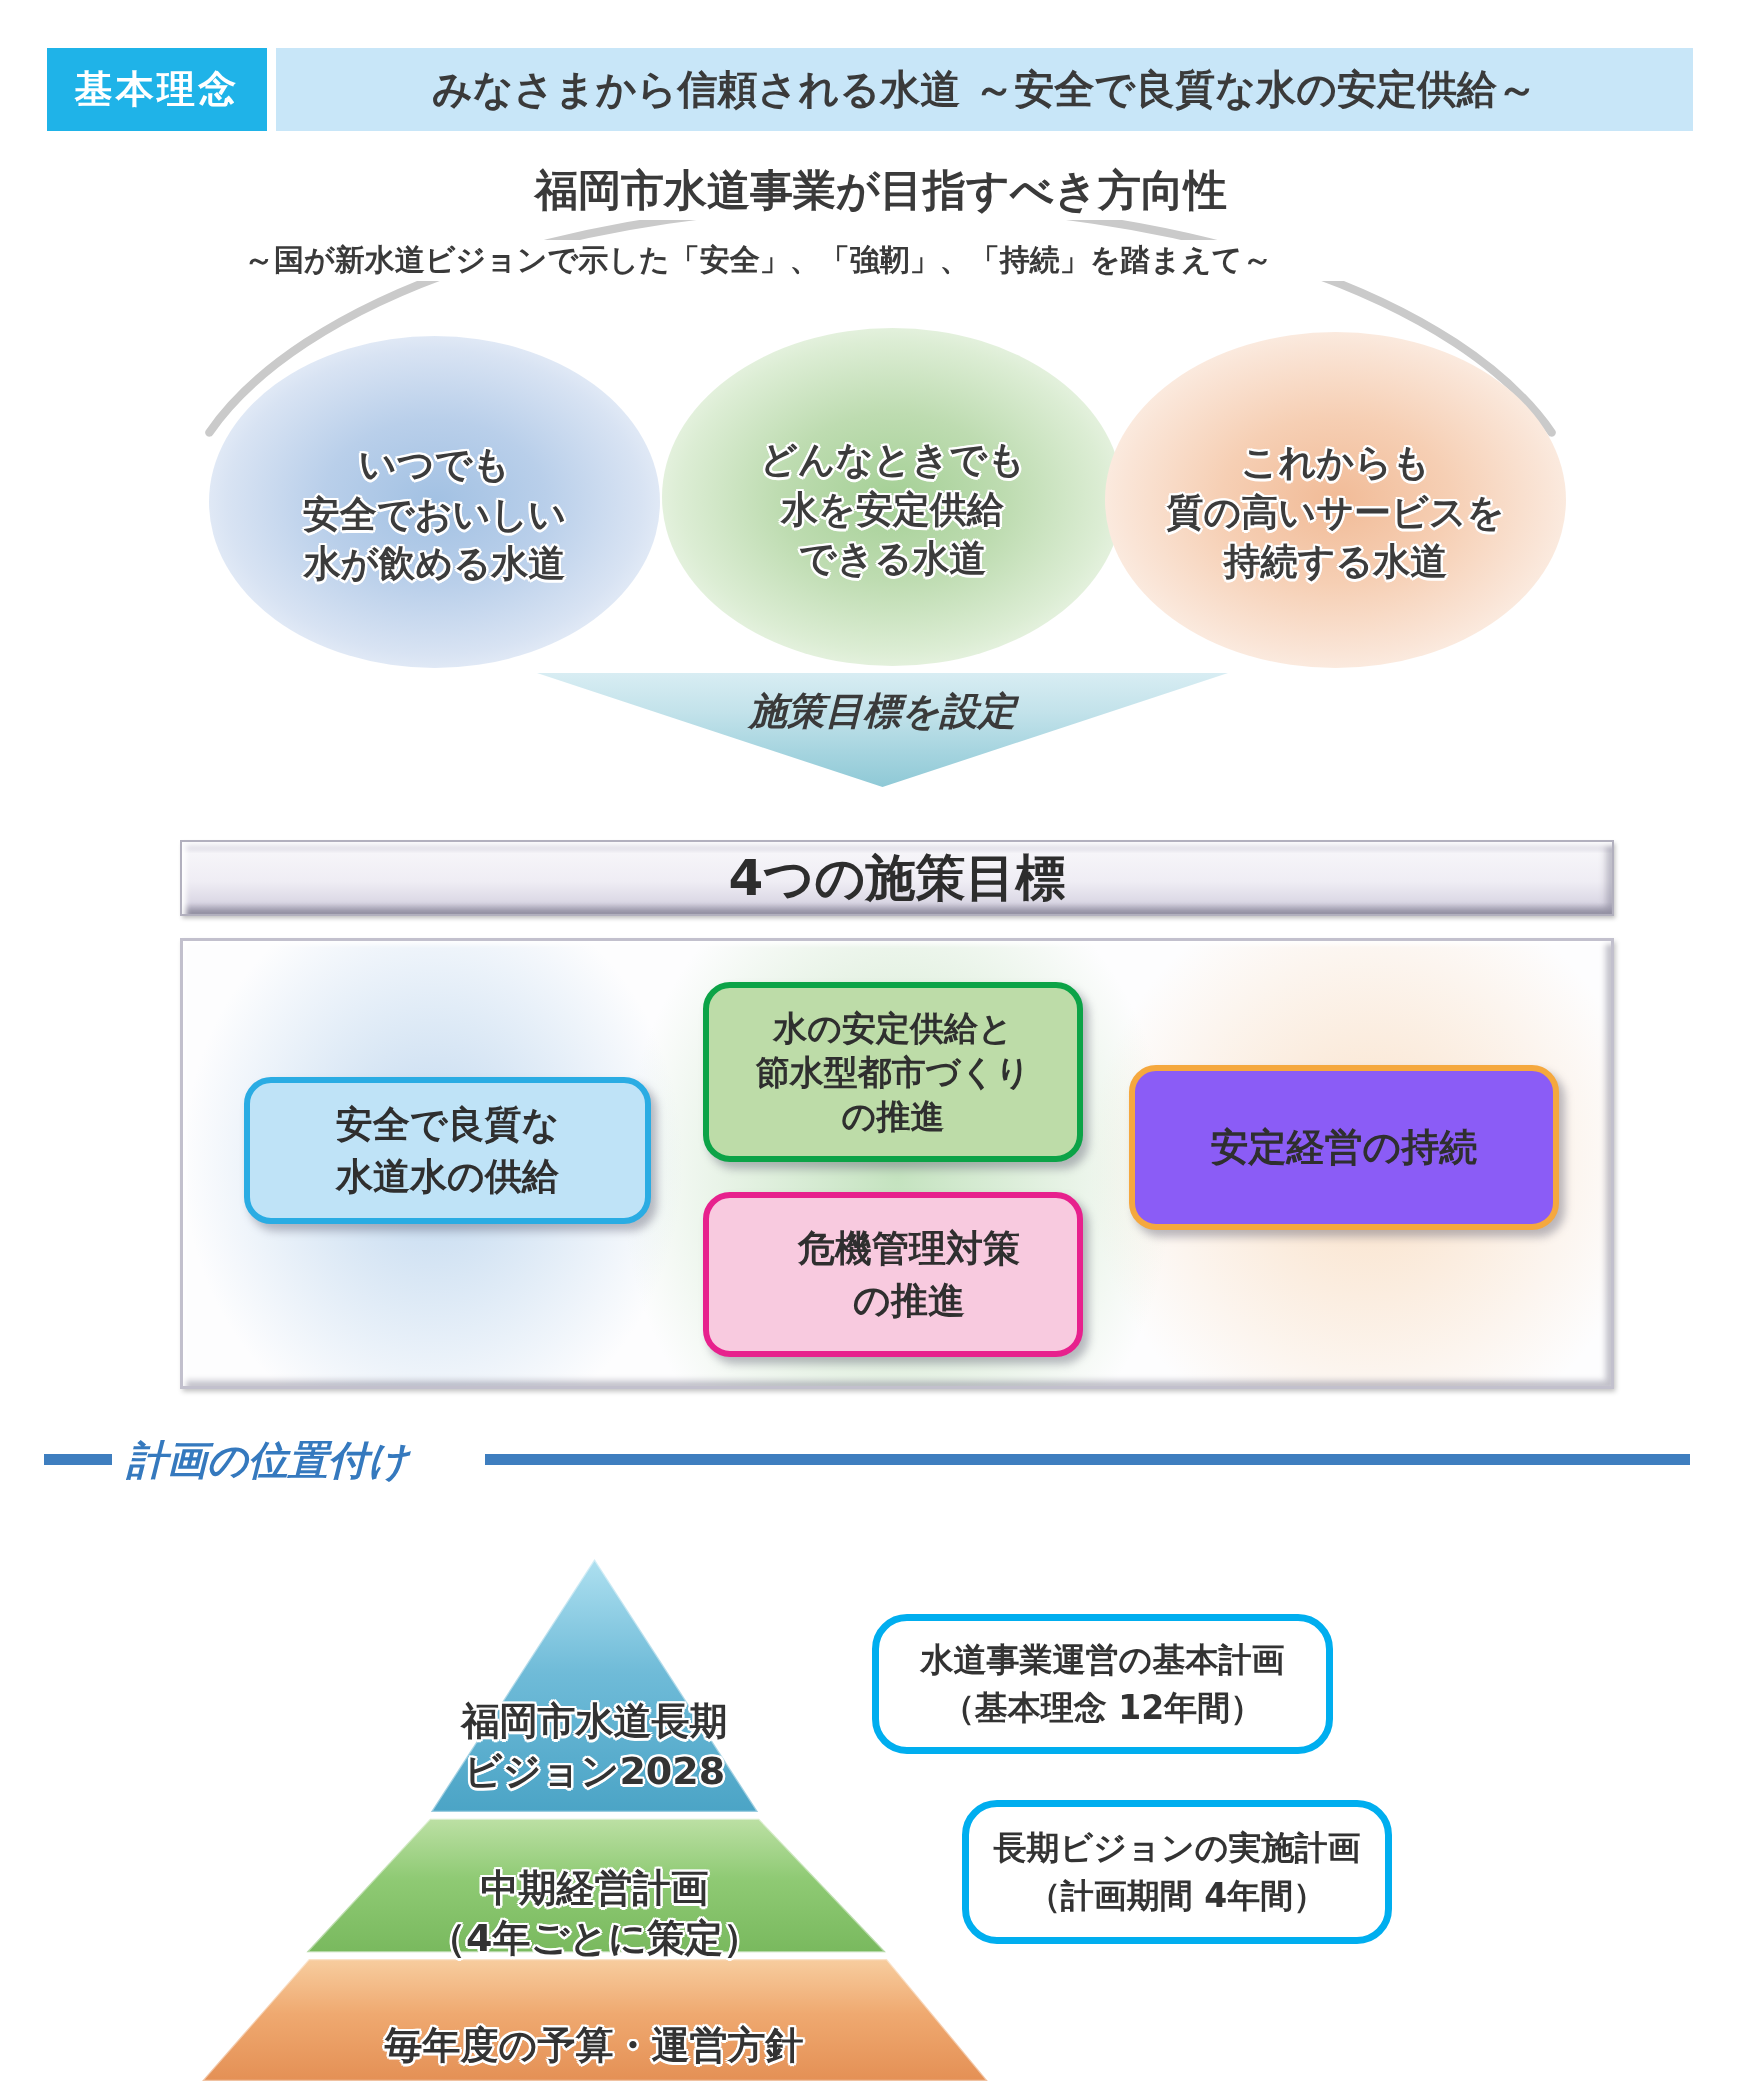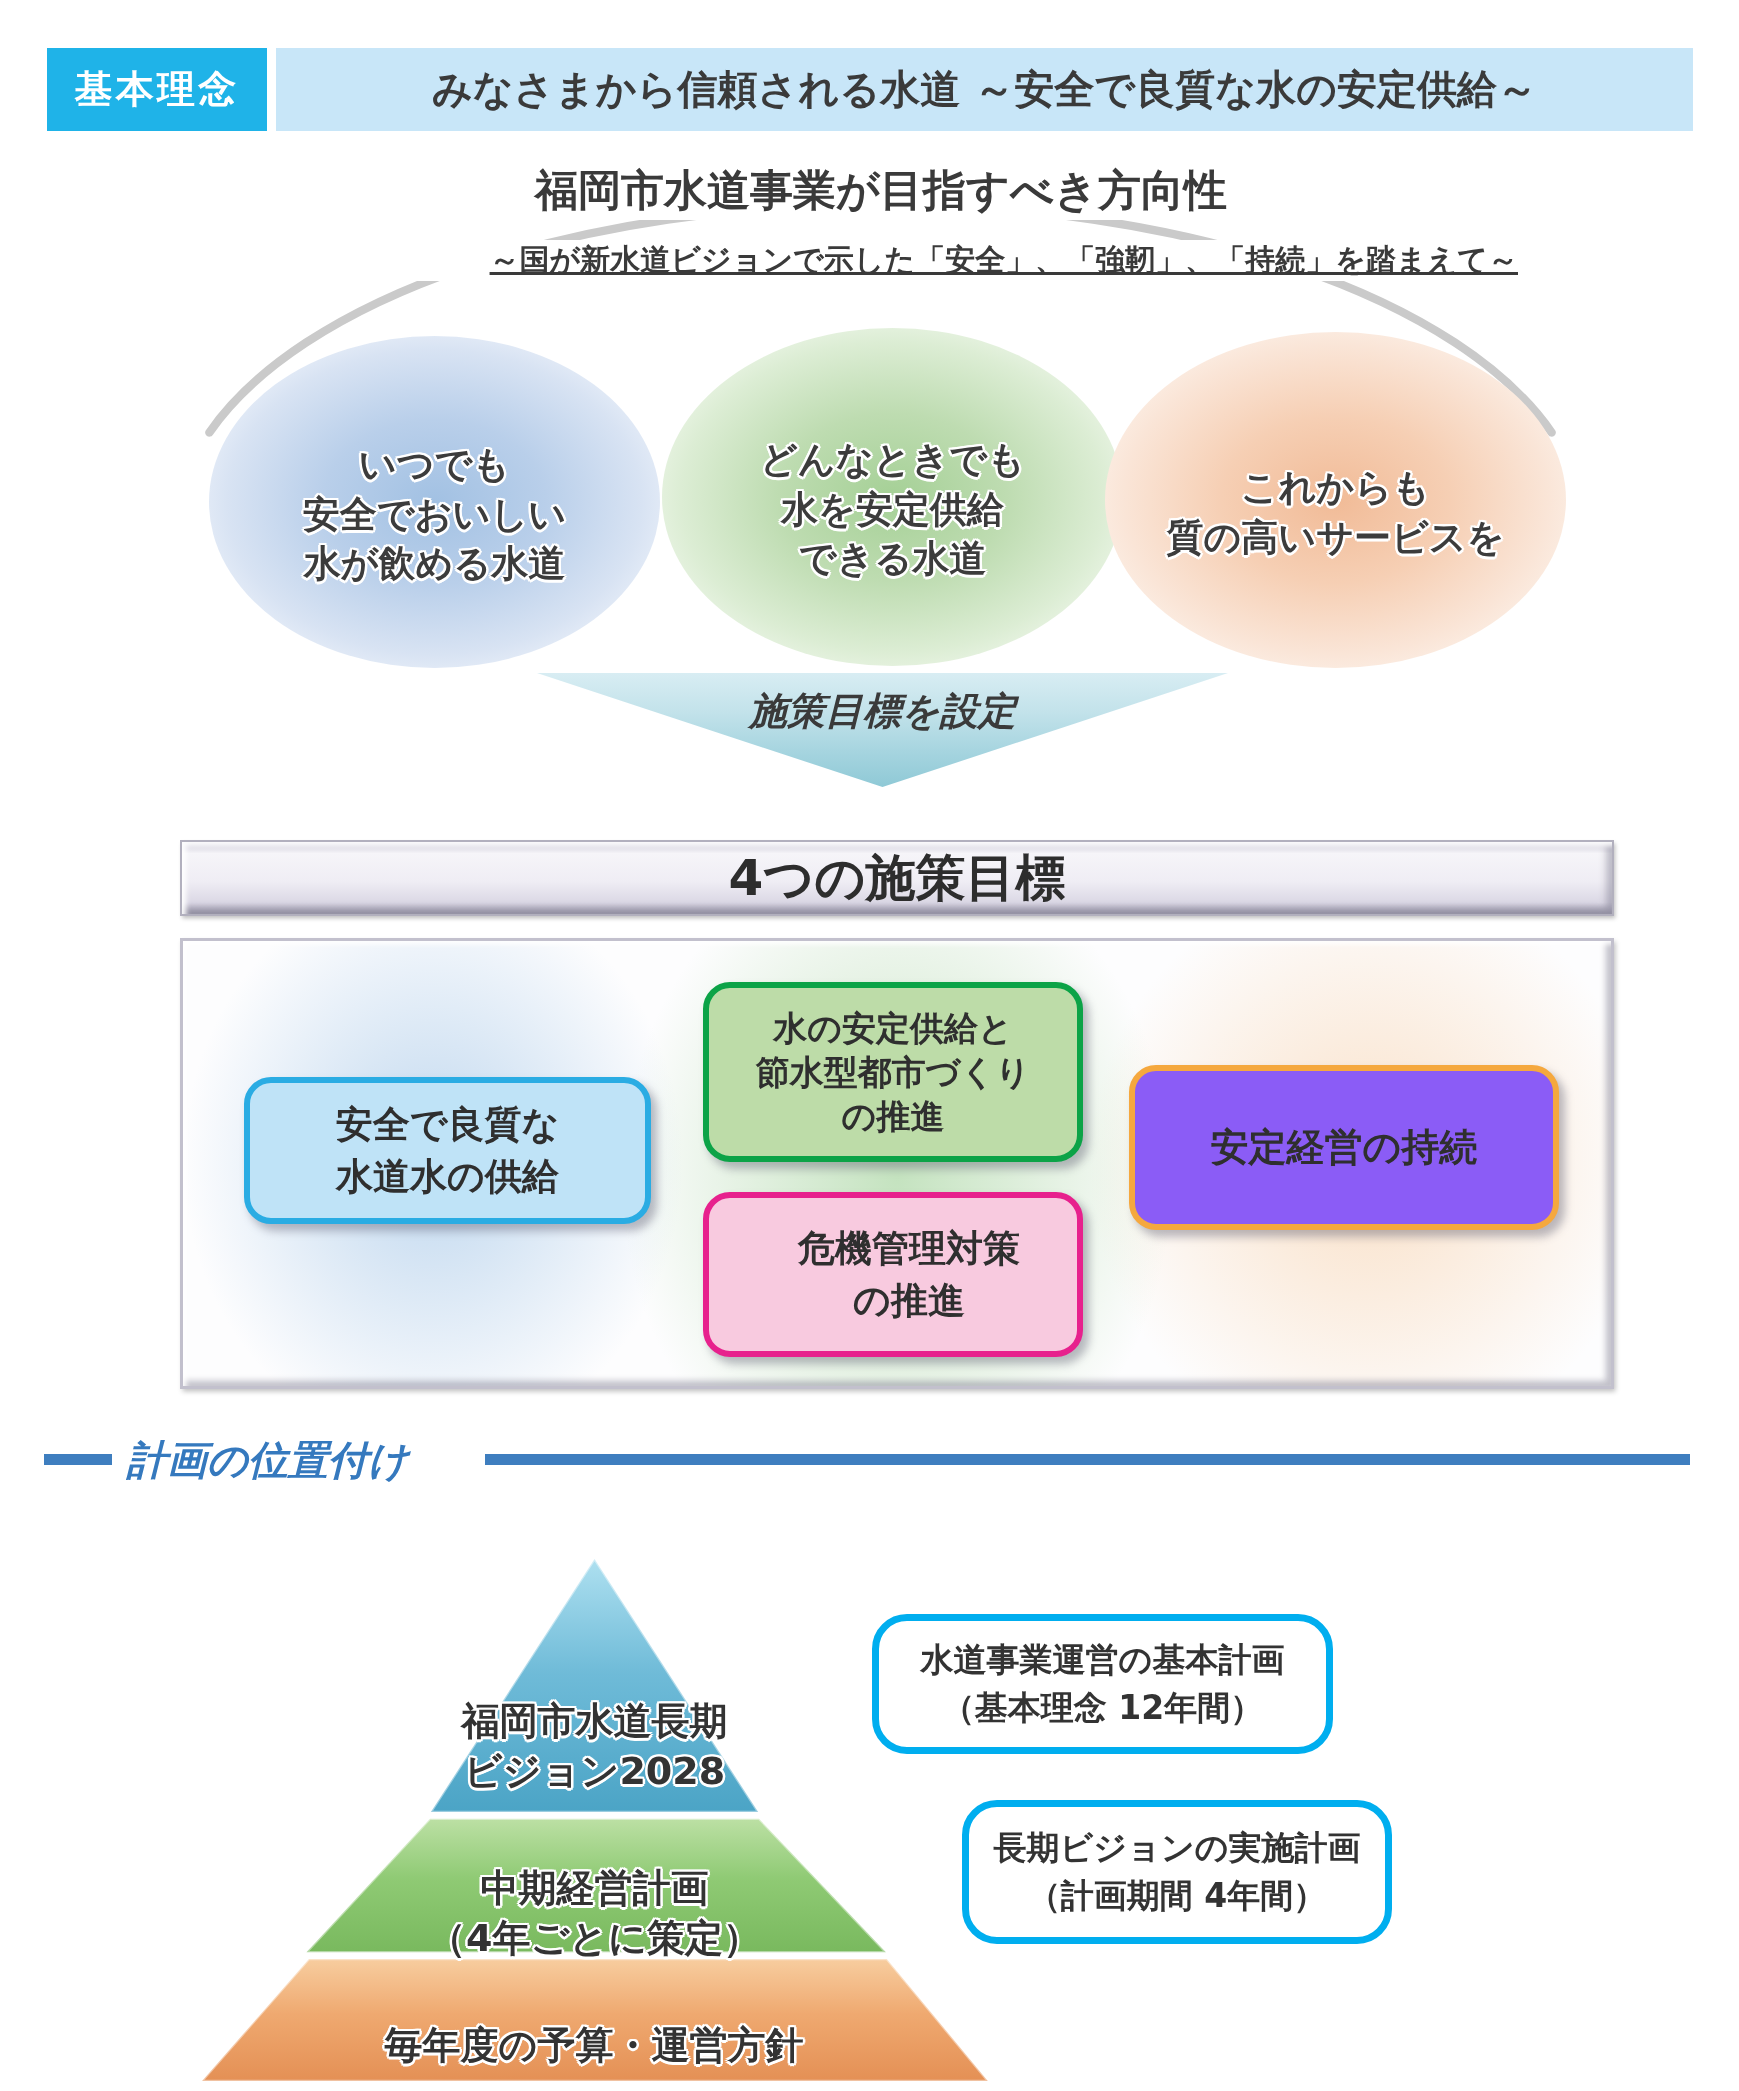--- a/index.html
+++ b/index.html
@@ -21,22 +21,22 @@
     display:flex;align-items:center;justify-content:center;
     color:#3a3a3a;font-size:40px;font-weight:bold;
   }
 
   
   .dir-title{
     left:244px;top:162px;width:1274px;text-align:center;
     font-size:43px;font-weight:bold;color:#3a3a3a;background:#ffffff;z-index:3;
   }
   .dir-sub{
-    left:244px;top:240px;width:1274px;text-align:right;
-    font-size:30px;font-weight:bold;color:#3a3a3a;background:#ffffff;z-index:3;text-decoration:underline;
+    left:244px;top:240px;width:1274px;text-align:left;
+    font-size:30px;font-weight:bold;color:#3a3a3a;background:#ffffff;z-index:3;
   }
   .arc-svg{left:125px;top:192px;width:1511px;height:476px;z-index:1;}
 
   .vision-ellipse{
     border-radius:50%;z-index:2;
     display:flex;align-items:center;justify-content:center;text-align:center;
   }
   .e-blue{
     left:209px;top:336px;width:451px;height:332px;
     background:radial-gradient(ellipse at center,#A2C1E3 0%,#B9CFEA 35%,#D8E3F3 65%,#F4F7FC 85%,rgba(255,255,255,0) 100%);
@@ -156,20 +156,21 @@
     <div class="ellipse-text halo">
       <div>どんなときでも</div>
       <div>水を安定供給</div>
       <div>できる水道</div>
     </div>
   </div>
   <div class="abs vision-ellipse e-orange">
     <div class="ellipse-text halo">
       <div>これからも</div>
       <div>質の高いサービスを</div>
+      <div>持続する水道</div>
     </div>
   </div>
 
   <div class="abs goal-arrow">
     <span>施策目標を設定</span>
   </div>
 
   <div class="abs goals-header">
     <span>4つの施策目標</span>
   </div>

